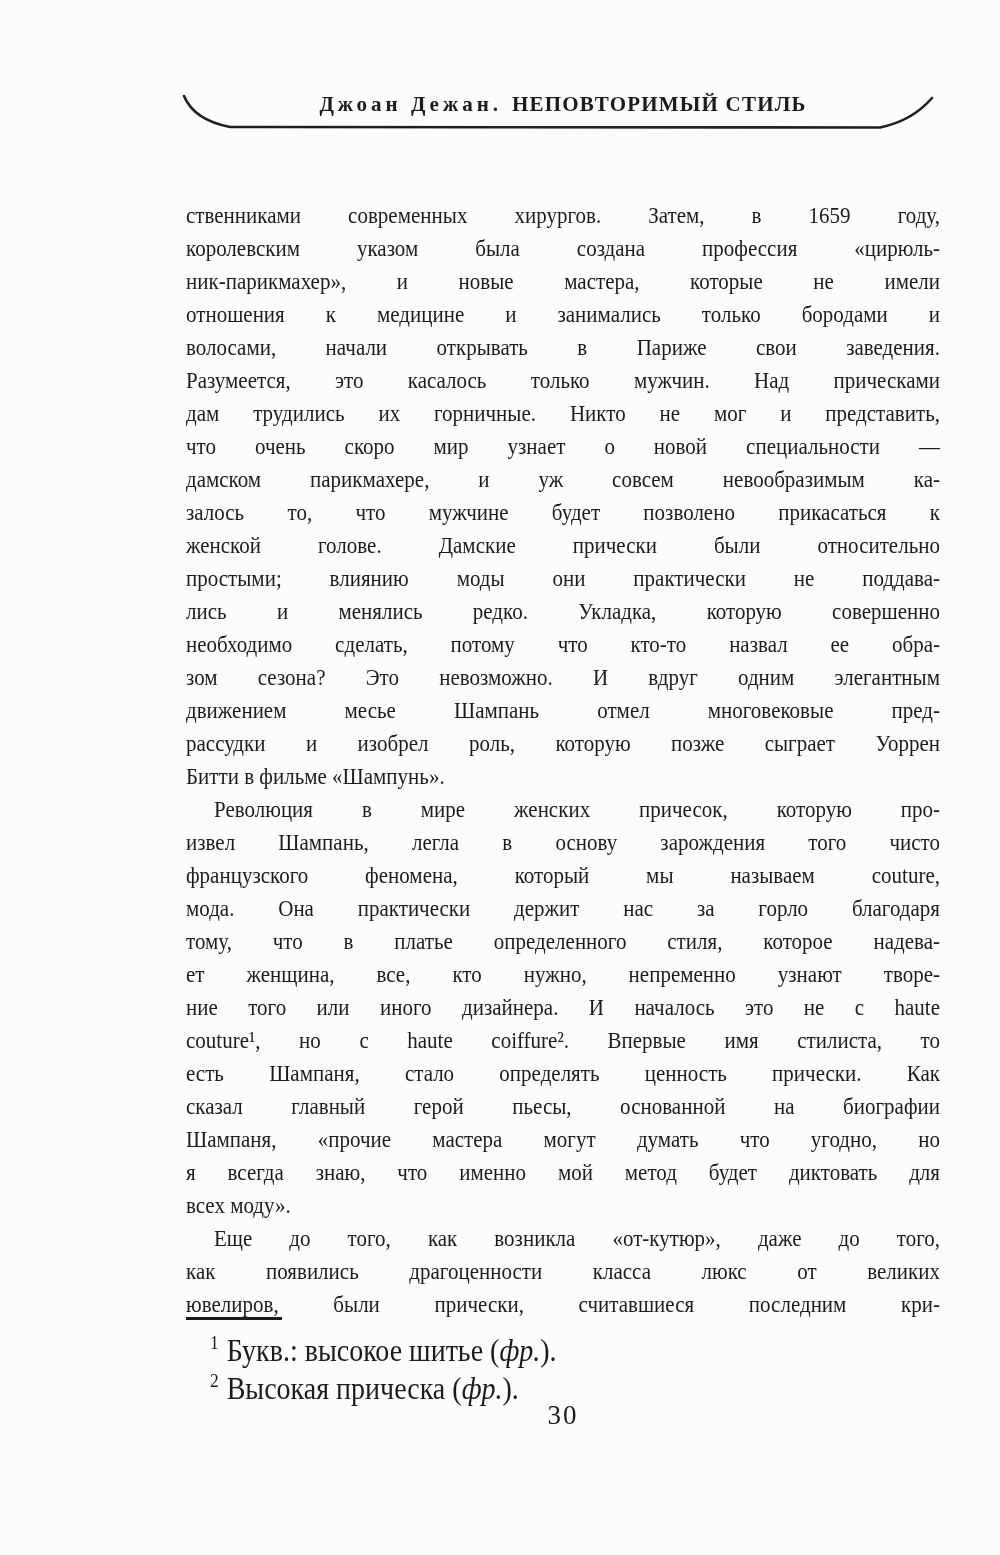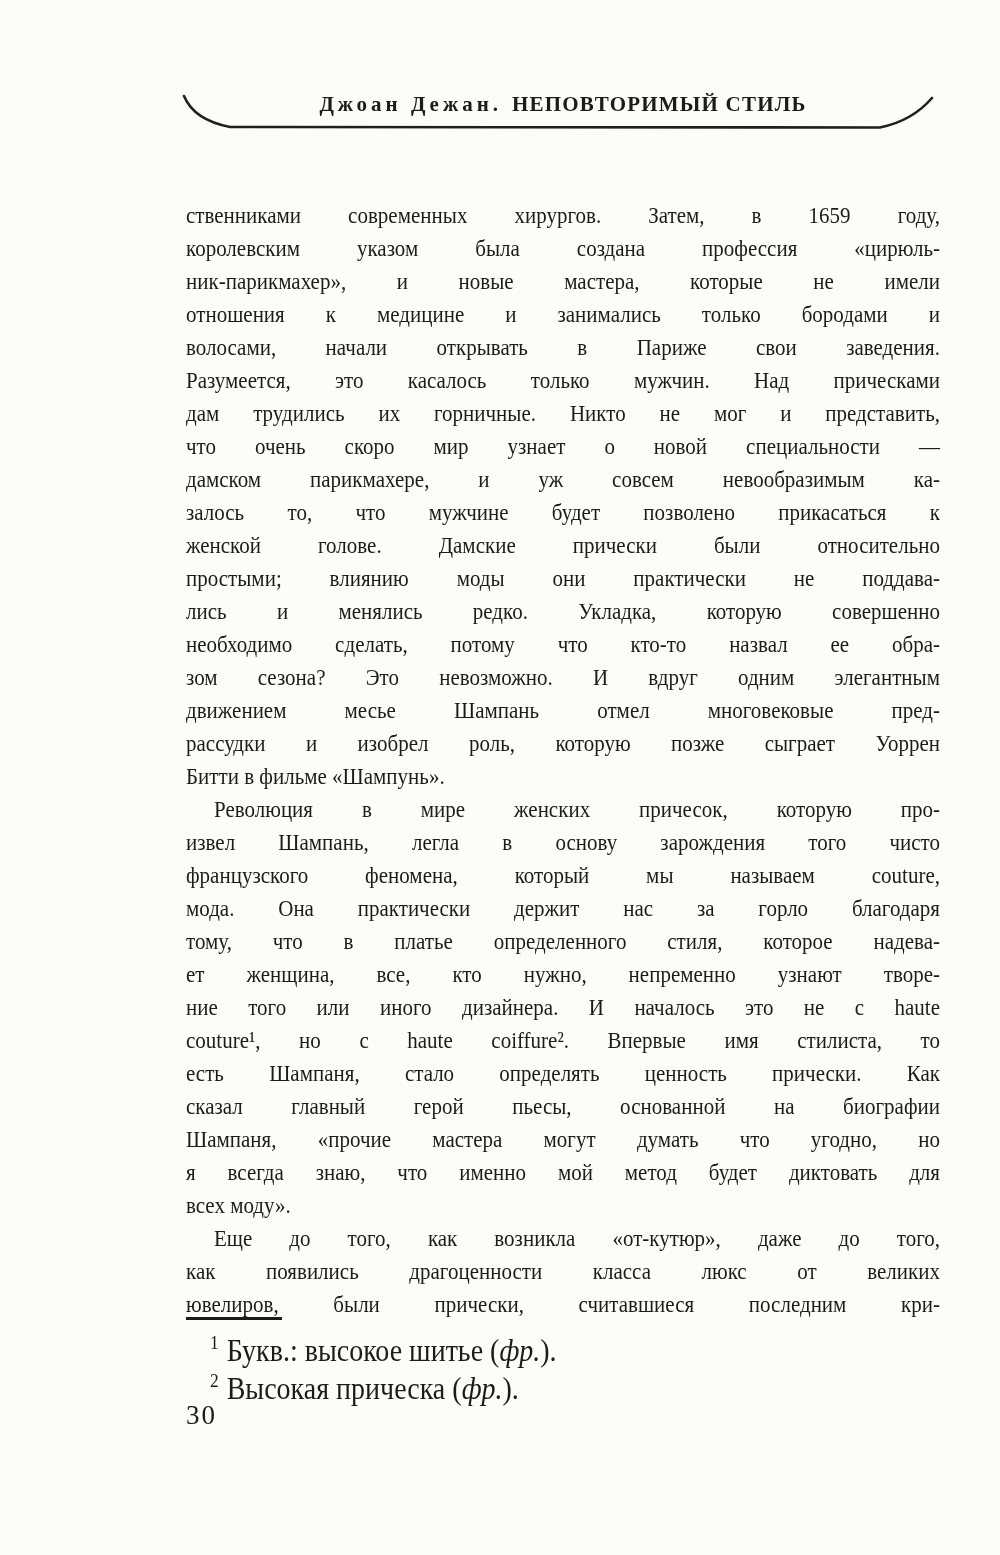--- a/index.html
+++ b/index.html
@@ -51,21 +51,21 @@
   .footnotes {
     position: absolute;
     left: 186px; top: 1328px; width: 754px;
     font-size: 28px; line-height: 32px;
   }
   .footnote { padding-left: 24px; transform: scaleY(1.1); transform-origin: 0 50%; }
   .footnote sup { font-size: 62%; vertical-align: super; margin-right: 8px; }
   .page-number {
     position: absolute;
     left: 186px; top: 1400px; width: 754px;
-    text-align: left;
+    text-align: center;
     font-size: 27px;
     letter-spacing: 2px;
   }
 </style>
 </head>
 <body style="--paper: #fcfcfa; --ink: #1b1b1b;">
 
 <div class="running-header">
   <span class="author">Джоан Дежан.</span><span class="booktitle">НЕПОВТОРИМЫЙ СТИЛЬ</span>
 </div>

